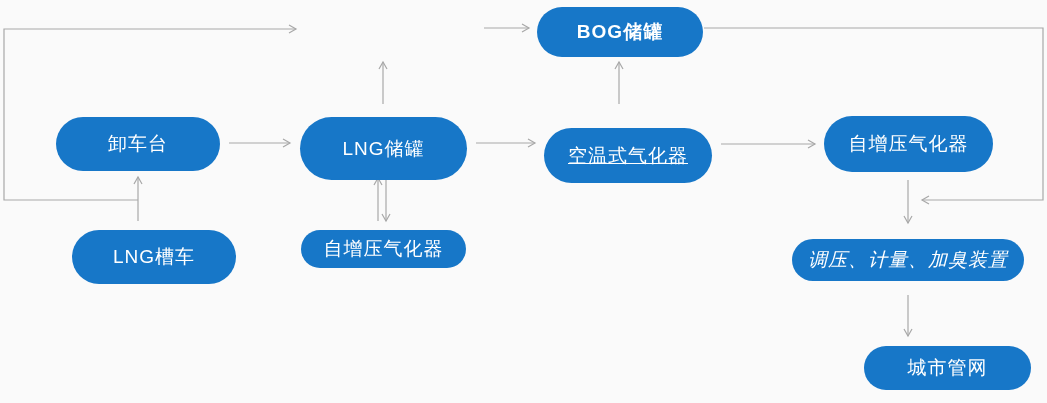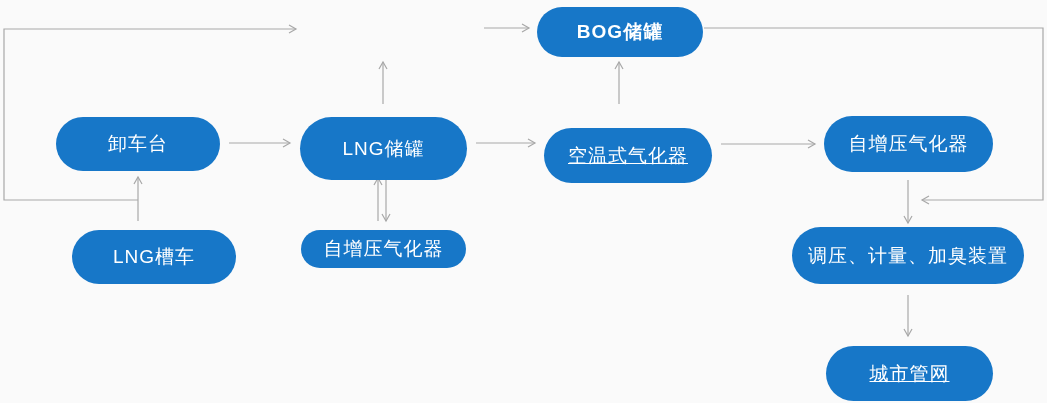--- a/index.html
+++ b/index.html
@@ -38,22 +38,22 @@
     text-align: center;
   }
   .n-bog-heater { left:310px; top:4px;   width:166px; height:49px; }
   .n-bog-tank   { left:537px; top:7px;   width:166px; height:50px;font-weight:bold; }
   .n-platform   { left:56px;  top:117px; width:164px; height:54px; }
   .n-lng-tank   { left:300px; top:117px; width:167px; height:63px; }
   .n-ambient    { left:544px; top:128px; width:168px; height:55px;text-decoration:underline; }
   .n-water      { left:824px; top:116px; width:169px; height:56px; }
   .n-tanker     { left:72px;  top:230px; width:164px; height:54px; }
   .n-selfpress  { left:301px; top:230px; width:165px; height:38px; }
-  .n-regulator  { left:792px; top:227px; width:232px; height:57px; }
-  .n-city       { left:826px; top:346px; width:167px; height:55px;text-decoration:underline; }
+  .n-regulator  { left:792px; top:239px; width:232px; height:42px;font-style:italic; }
+  .n-city       { left:864px; top:346px; width:167px; height:44px; }
 </style>
 </head>
 <body>
 
 <div class="canvas">
 
   <svg class="connector-layer" width="1047" height="403" viewBox="0 0 1047 403" xmlns="http://www.w3.org/2000/svg">
     <defs>
       <marker id="arrow" markerUnits="userSpaceOnUse" markerWidth="12" markerHeight="12" refX="8" refY="5" orient="auto">
         <path d="M1,1 L8,5 L1,9" fill="none" stroke="var(--connector, #a8a8a8)" stroke-width="1.2"></path>

